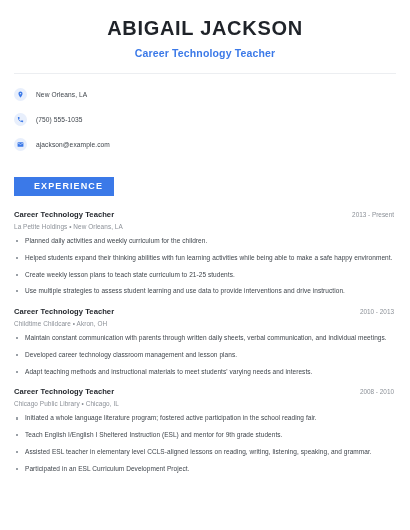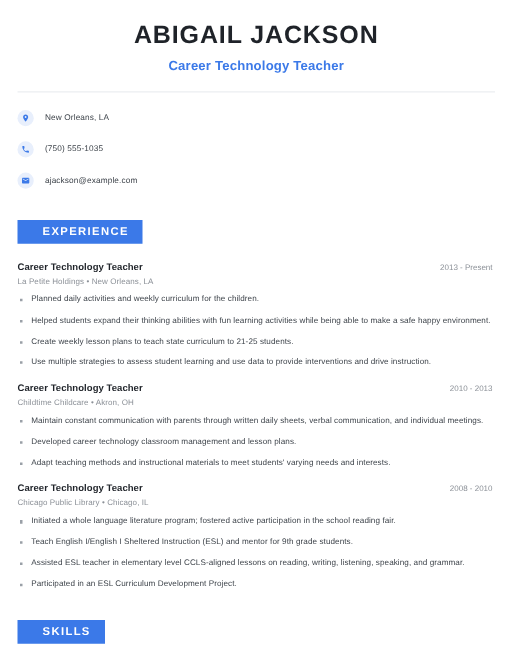--- a/index.html
+++ b/index.html
@@ -231,19 +231,14 @@
           <li>Initiated a whole language literature program; fostered active participation in the school reading fair.</li>
           <li>Teach English I/English I Sheltered Instruction (ESL) and mentor for 9th grade students.</li>
           <li>Assisted ESL teacher in elementary level CCLS-aligned lessons on reading, writing, listening, speaking, and grammar.</li>
           <li>Participated in an ESL Curriculum Development Project.</li>
         </ul>
       </div>
 
     </div>
   </div>
 
-  <div class="section-skills">
-    <span class="section-badge">SKILLS</span>
-
-    
-  </div>
 
 </div>
 
 </body></html>

